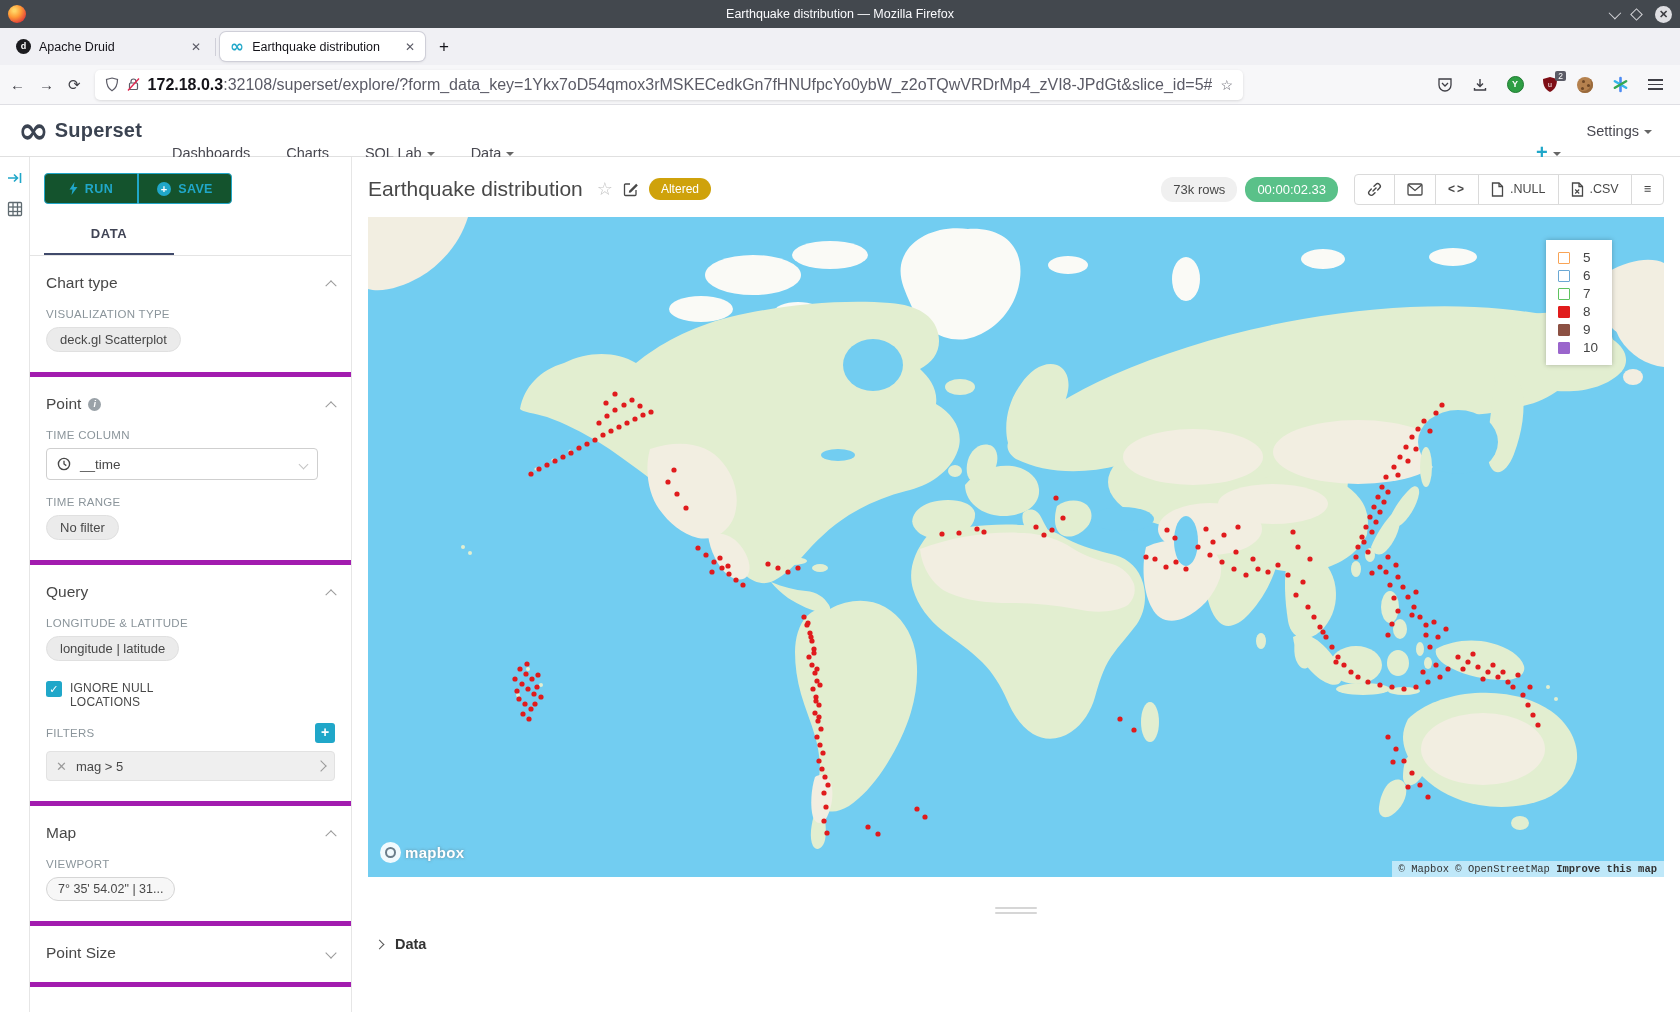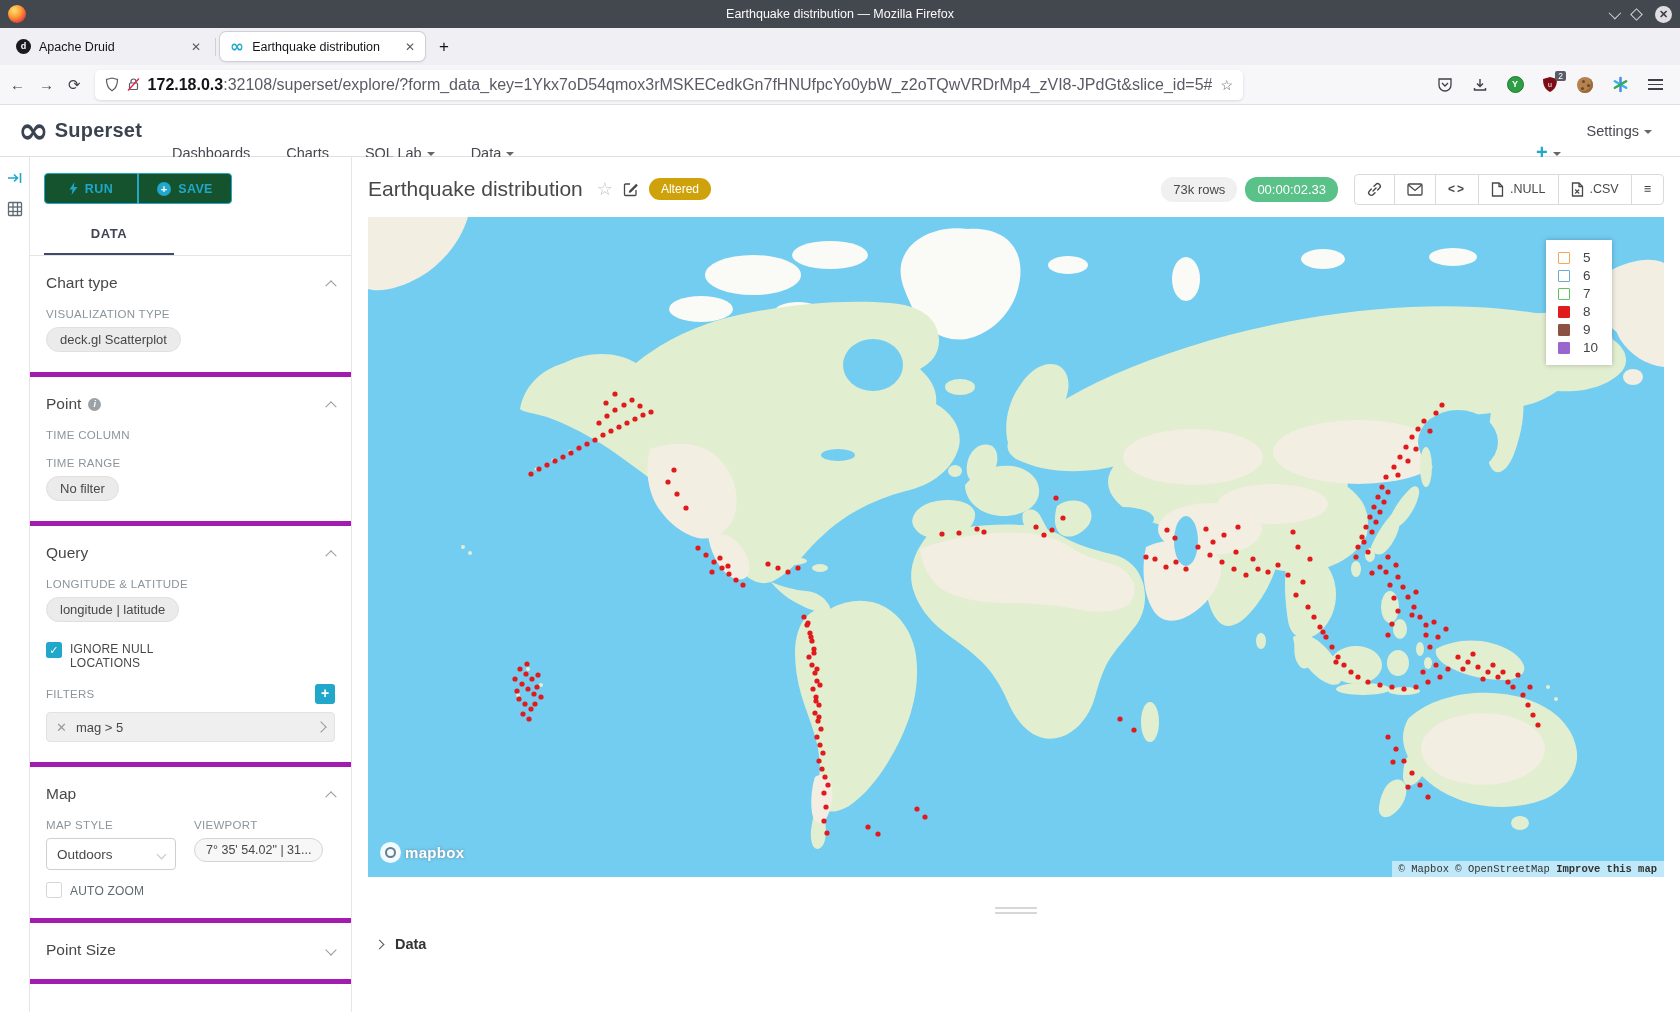--- a/index.html
+++ b/index.html
@@ -291,20 +291,28 @@
       <span class="pill">deck.gl Scatterplot</span>
     </div>
 
     <div class="section">
       <div class="sec-head">
         <span>Point</span>
         <span class="info-i">i</span>
         <span class="chev up"></span>
       </div>
       <div class="ctl-label">TIME COLUMN</div>
+      <div class="select" style="width:272px;">
+        <svg width="14" height="14" viewBox="0 0 14 14">
+            <circle cx="7" cy="7" r="5.6" fill="none" stroke="#484848" stroke-width="1.4"></circle>
+            <path d="M7 3.8 V7 L9.3 8.6" fill="none" stroke="#484848" stroke-width="1.3"></path>
+          </svg>
+        <span>__time</span>
+        <span class="chev down"></span>
+      </div>
       <div class="ctl-label">TIME RANGE</div>
       <span class="pill">No filter</span>
     </div>
 
     <div class="section">
       <div class="sec-head">
         <span>Query</span>
         <span class="chev up"></span>
       </div>
       <div class="ctl-label">LONGITUDE &amp; LATITUDE</div>
@@ -327,31 +335,20 @@
         <span class="chev right"></span>
       </div>
     </div>
 
     <div class="section">
       <div class="sec-head">
         <span>Map</span>
         <span class="chev up"></span>
       </div>
       <div class="two-col">
-        <div style="width:130px;">
-          <div class="ctl-label">MAP STYLE</div>
-          <div class="select">
-            <span>Outdoors</span>
-            <span class="chev down"></span>
-          </div>
-          <div class="chk-row" style="margin-top:12px;">
-            <span class="checkbox empty"></span>
-            <span style="padding-top:2px;">AUTO ZOOM</span>
-          </div>
-        </div>
         <div>
           <div class="ctl-label">VIEWPORT</div>
           <span class="viewport-pill">7° 35' 54.02" | 31...</span>
         </div>
       </div>
     </div>
 
     <div class="section">
       <div class="sec-head">
         <span>Point Size</span>

